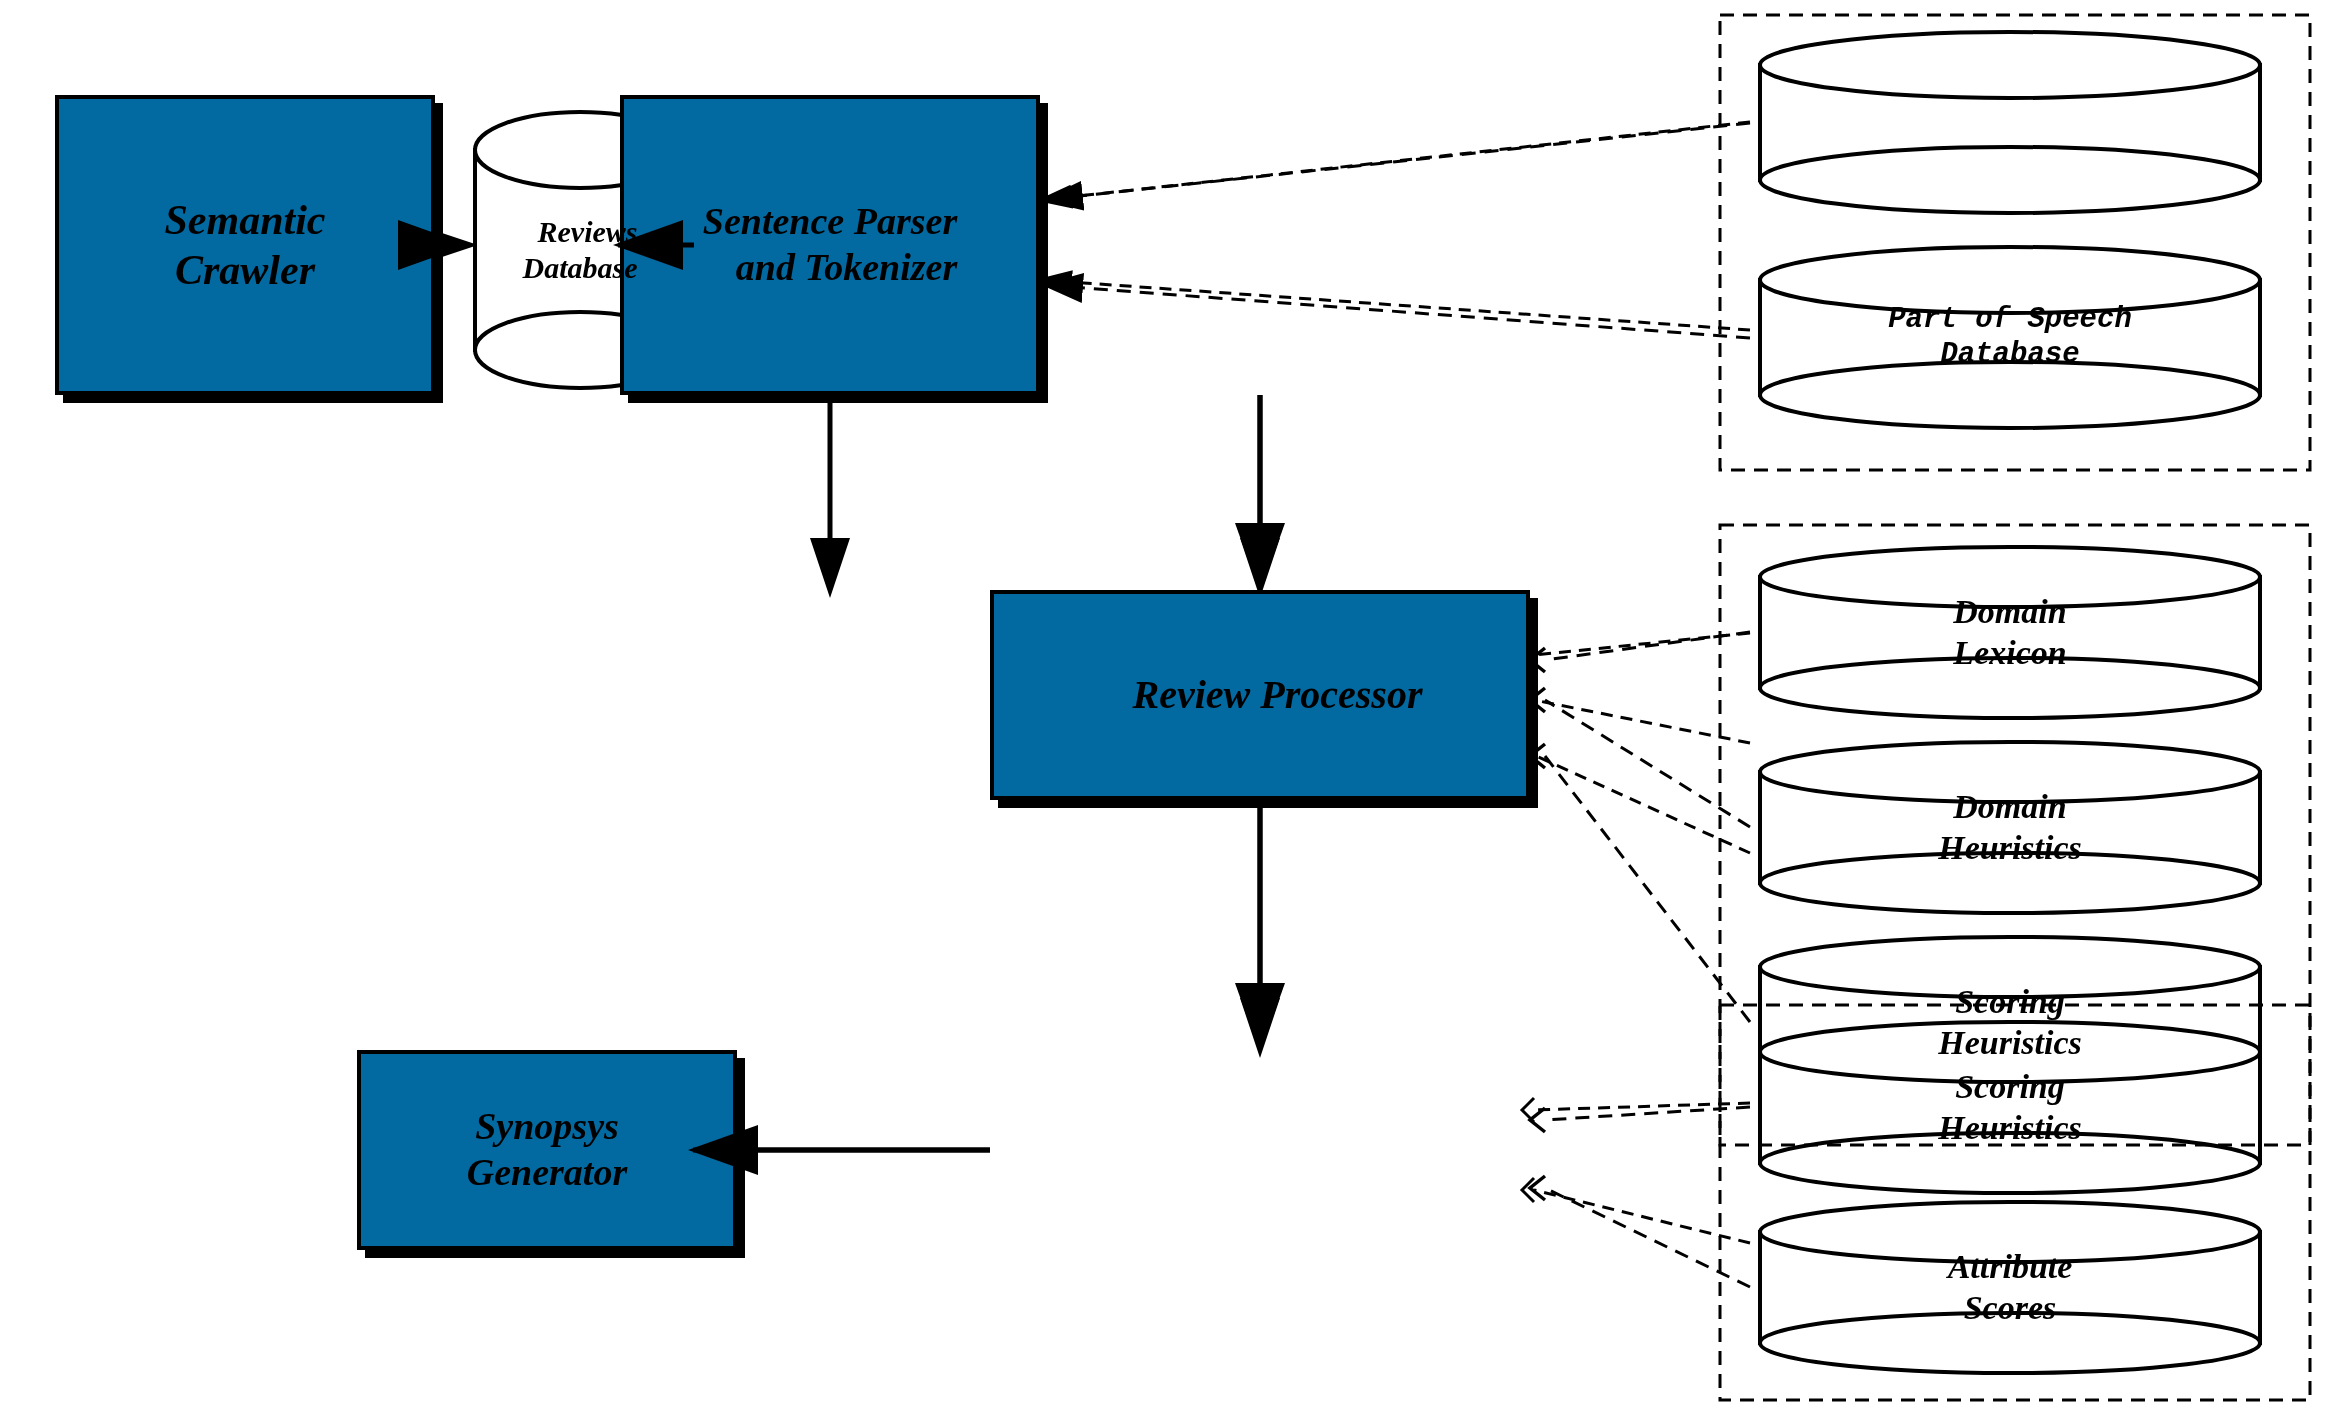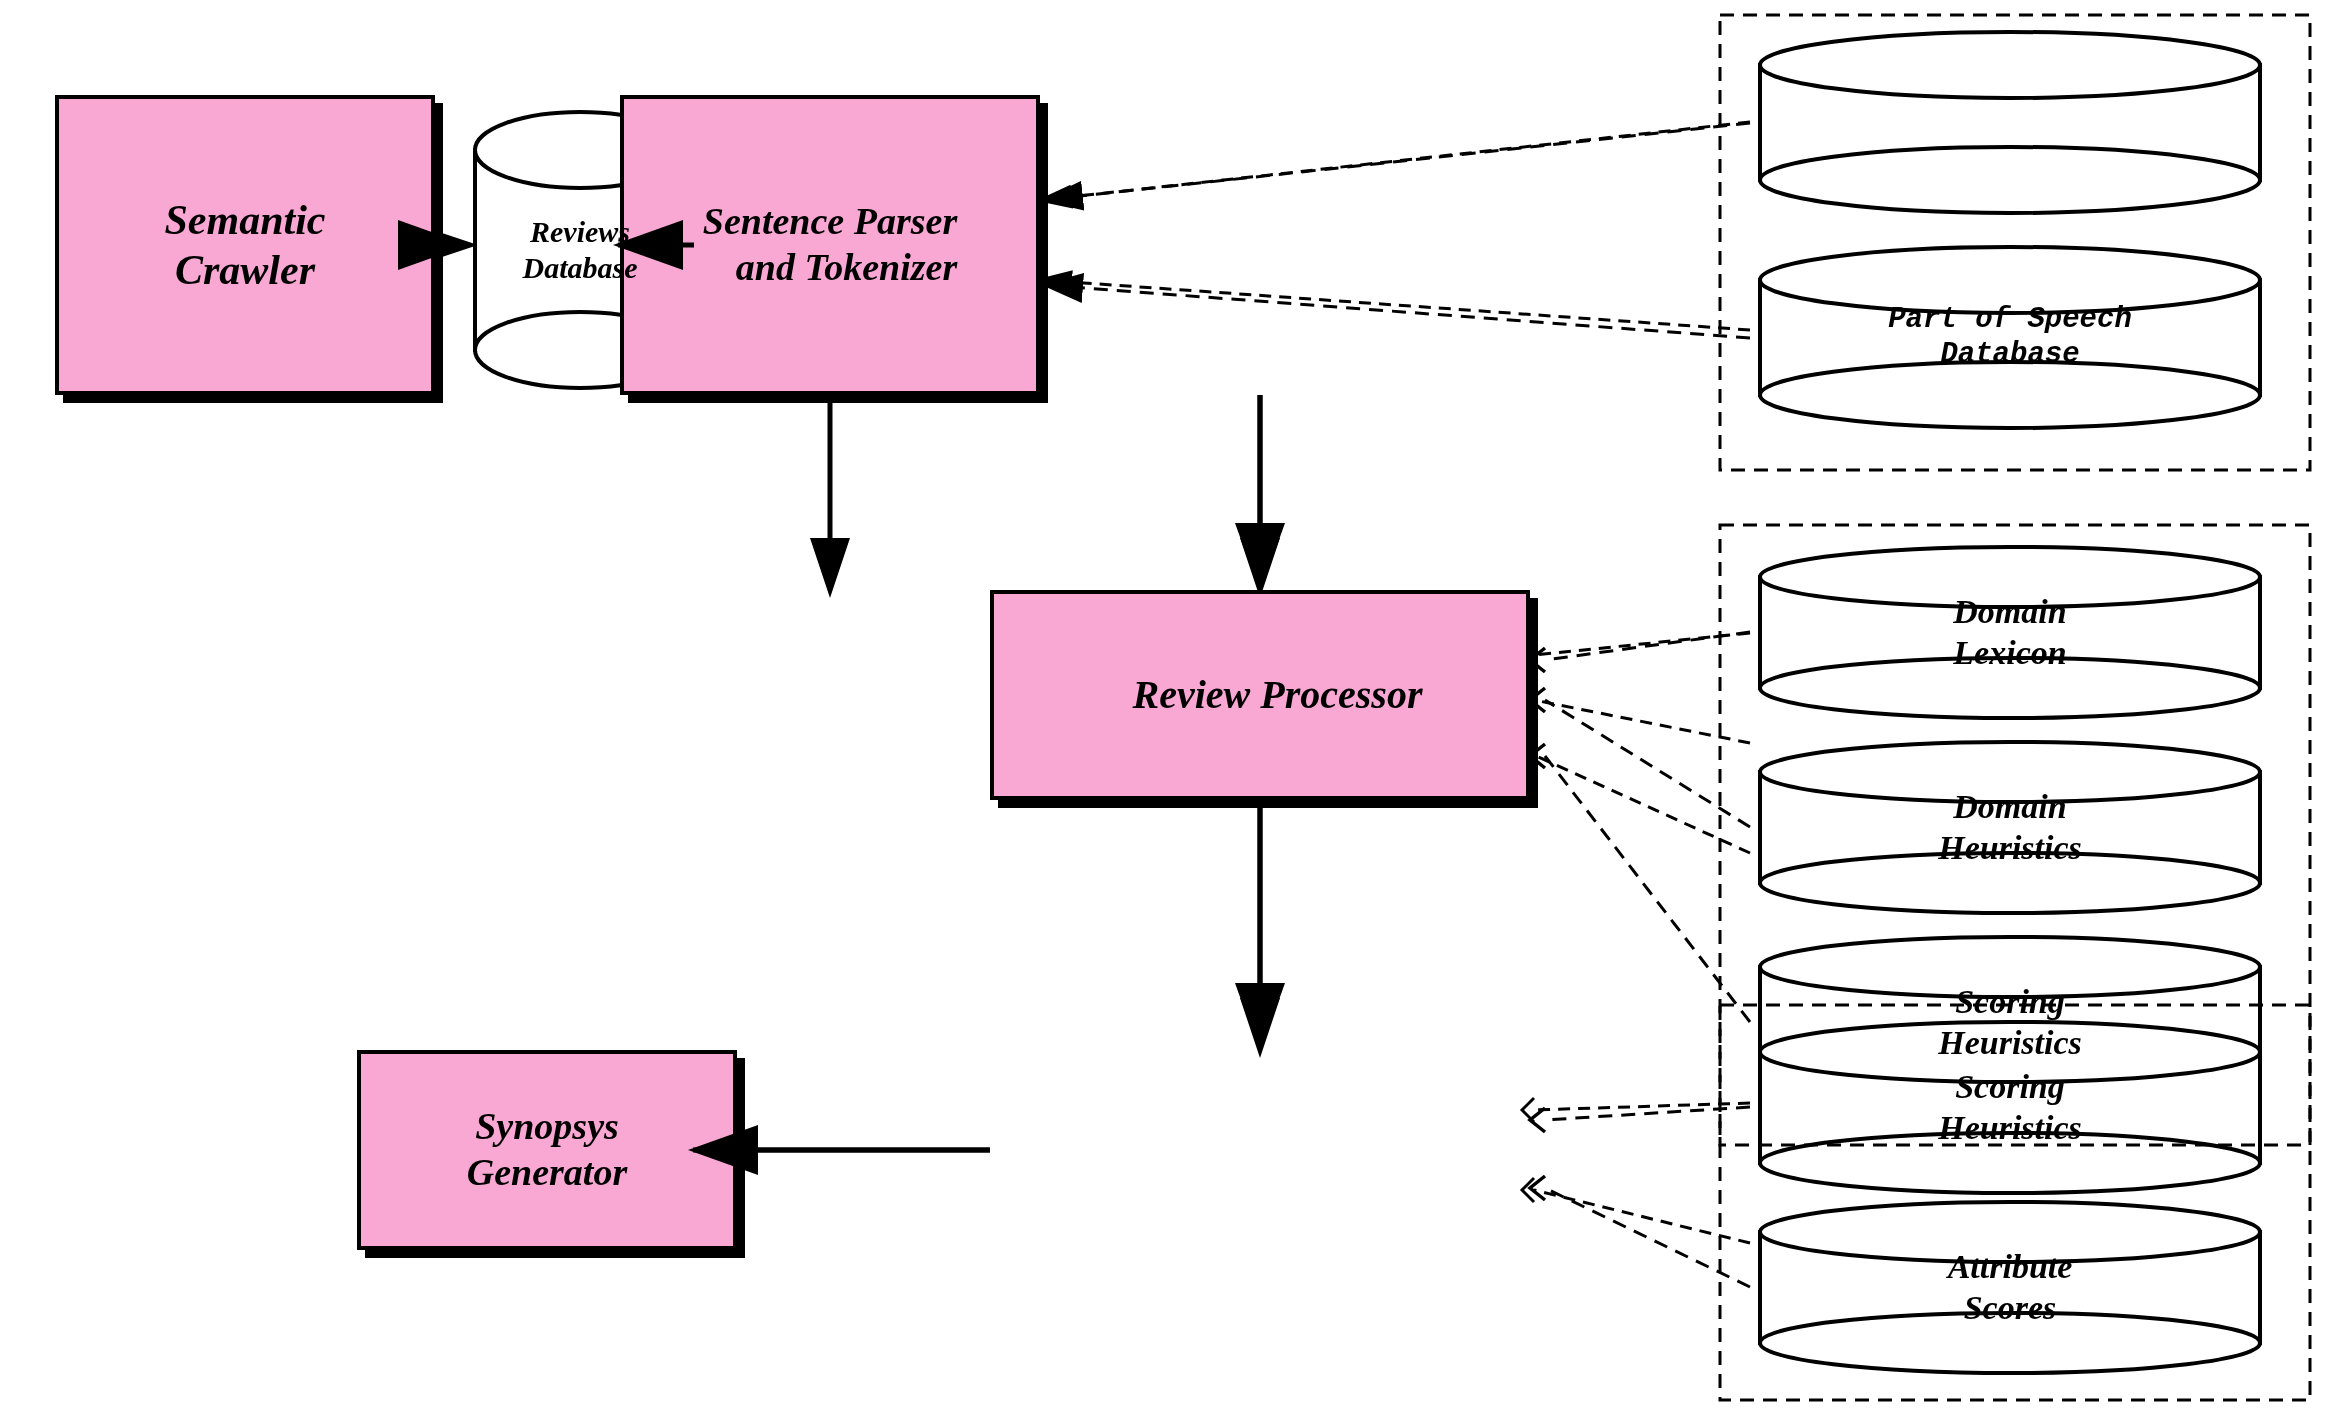--- a/index.html
+++ b/index.html
@@ -16,21 +16,21 @@
       position: absolute;
       top: 0; left: 0;
       width: 2343px;
       height: 1414px;
     }
 
     
     .box {
       position: absolute;
       border: 4px solid #000;
-      background: #f9a8d4;
+      background: #0369a1;
       display: flex;
       align-items: center;
       justify-content: center;
       text-align: center;
       font-style: italic;
       font-weight: bold;
       font-size: 36px;
       line-height: 1.2;
     }
 
@@ -121,21 +121,21 @@
     <line x1="1750" y1="1243" x2="1534" y2="1190" stroke="#000" stroke-width="3" stroke-dasharray="12,8"></line>
     <polyline points="1534,1178 1522,1190 1534,1202" fill="none" stroke="#000" stroke-width="3"></polyline>
 
   </svg>
 
   <div class="box box-shadow" style="left:55px; top:95px; width:380px; height:300px; font-size:42px;">
     <span style="white-space:pre-line;">Semantic
 Crawler</span>
   </div>
 
-  <div class="cylinder" style="left:465px; top:110px; width:230px; height:280px;">
+  <div class="cylinder" style="left:465px; top:110px; width:230px; height:280px;text-align:right;">
     <svg viewBox="0 0 230 280" xmlns="http://www.w3.org/2000/svg">
 
       <rect x="10" y="40" width="210" height="200" fill="white" stroke="#000" stroke-width="4"></rect>
 
       <ellipse cx="115" cy="40" rx="105" ry="38" fill="white" stroke="#000" stroke-width="4"></ellipse>
 
       <ellipse cx="115" cy="240" rx="105" ry="38" fill="white" stroke="#000" stroke-width="4"></ellipse>
     </svg>
     <div class="cylinder-label" style="font-size:30px; font-style:italic; font-weight:bold; line-height:1.2;">
       <span style="white-space:pre-line;">Reviews

